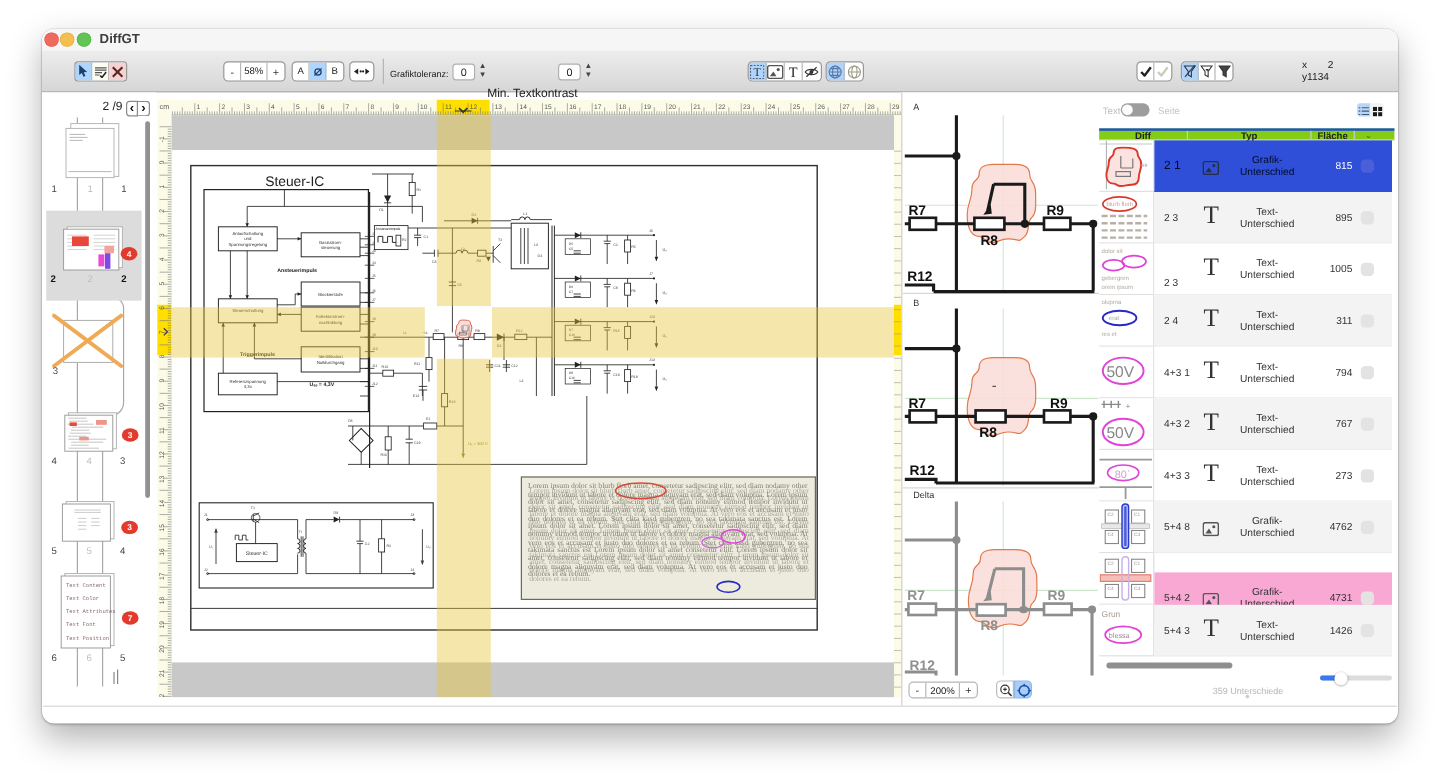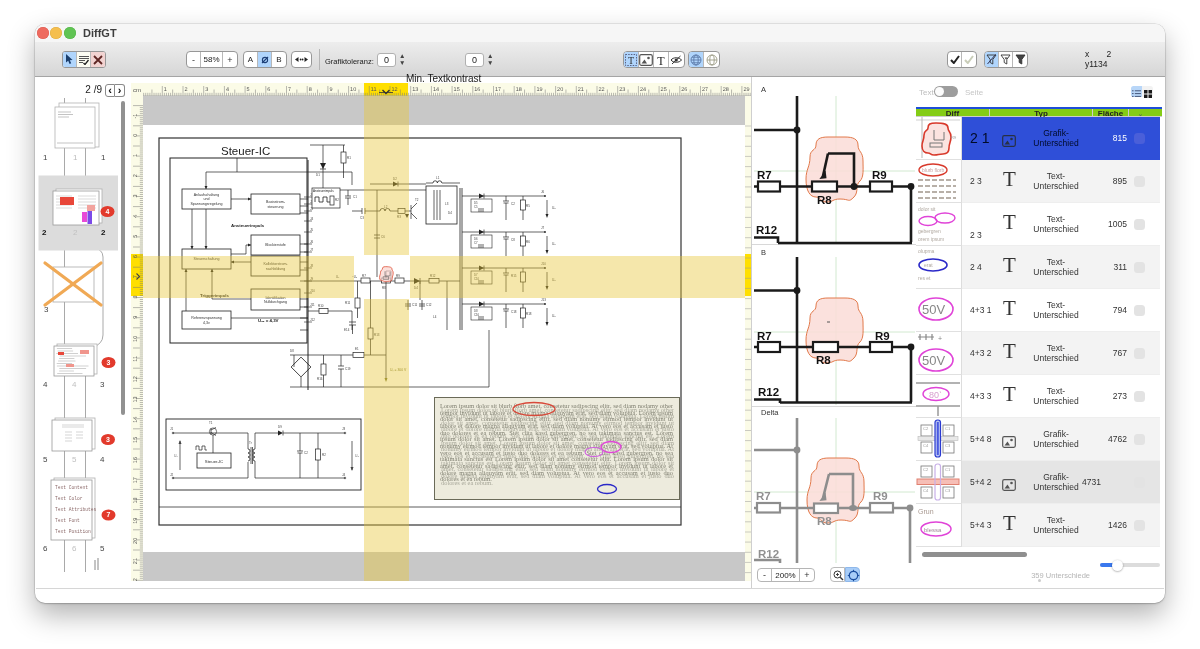--- a/index.html
+++ b/index.html
@@ -1474,21 +1474,21 @@
 <div style="position:absolute;left:916px;top:117px;width:249px;height:43px">
     <div style="position:absolute;left:0;top:0;width:46px;height:43px;background:#fff;border-bottom:1px solid #e0e0e0;border-right:1px solid #ddd;overflow:hidden"><svg width="44" height="41" viewBox="0 0 44 41">
         <line x1="6" y1="0" x2="6" y2="41" stroke="#999" stroke-width="0.7"></line>
         <line x1="0" y1="3" x2="44" y2="3" stroke="#bbb" stroke-width="0.7"></line>
         <path d="M20 6 c-6 0 -8 1 -8 5 c0 3 -4 2 -4 7 c0 6 -2 6 -2 11 c0 5 3 7 6 7 c3 0 2 2 6 2 c5 0 4 -1 9 -1 c4 0 6 -2 6 -6 c0 -5 2 -6 2 -11 c0 -6 -3 -5 -3 -9 c0 -4 -4 -5 -12 -5 Z" fill="#fbe3e0" stroke="#d8392b" stroke-width="1.6"></path>
         <path d="M18 13 L18 23 M18 23 L28 23 M28 15 L28 23" stroke="#777" stroke-width="1" fill="none"></path>
         <rect x="14" y="26" width="12" height="4" fill="none" stroke="#777" stroke-width="1"></rect>
         <text x="35" y="22" font-size="4" fill="#999">R9</text>
       </svg></div>
     <div style="position:absolute;left:46px;top:0;width:198px;height:43px;background:#2f4fd8;border-bottom:1px solid #2f4fd8">
-      <div style="position:absolute;left:8px;top:0;height:43px;line-height:43px;font-size:14px;color:#000b28">2 1</div>
+      <div style="position:absolute;left:8px;top:0;height:43px;line-height:43px;font-size:10px;color:#000b28">2 1</div>
       <div style="position:absolute;left:40px;top:16px"><svg width="14" height="12" viewBox="0 0 14 12">
           <rect x="0.7" y="0.7" width="12.6" height="10.6" rx="1.5" fill="none" stroke="#273043" stroke-width="1.2"></rect>
           <circle cx="9.5" cy="4" r="1.3" fill="#273043"></circle>
           <path d="M2.5 9.5 L5.5 5.5 L8 9.5 Z" fill="#273043"></path>
         </svg></div>
       <div style="position:absolute;left:56px;top:12px;width:76px;text-align:center;font-size:8.5px;line-height:9.5px;color:#000b28">Grafik-<br>Unterschied</div>
       <div style="position:absolute;left:120px;top:0;width:45px;height:43px;line-height:43px;text-align:right;font-size:8.5px;color:#fff">815</div>
       <div style="position:absolute;left:172px;top:16px;width:11px;height:11px;border-radius:3.5px;background:#4a5fd9"></div>
     </div>
   </div>
@@ -1624,29 +1624,29 @@
         </g>
         <g font-size="4" fill="#999">
           <text x="7" y="10">C2</text>
           <text x="29" y="10">C1</text>
           <text x="7" y="31">C4</text>
           <text x="29" y="31">C3</text>
         </g>
         <rect x="1" y="18" width="42" height="5.5" fill="#f6beb6" stroke="#e08070" stroke-width="1"></rect>
         <rect x="19" y="3" width="5.5" height="36" rx="2.5" fill="none" stroke="#c8b0e8" stroke-width="1.2"></rect>
       </svg></div>
-    <div style="position:absolute;left:46px;top:0;width:198px;height:43px;background:#e5e5e5;border-bottom:1px solid #eee">
+    <div style="position:absolute;left:46px;top:16px;width:198px;height:43px;background:#f9a8d4;border-bottom:1px solid #eee">
       <div style="position:absolute;left:8px;top:0;height:43px;line-height:43px;font-size:8.5px;color:#333">5+4 2</div>
       <div style="position:absolute;left:40px;top:16px"><svg width="14" height="12" viewBox="0 0 14 12">
           <rect x="0.7" y="0.7" width="12.6" height="10.6" rx="1.5" fill="none" stroke="#555" stroke-width="1.2"></rect>
           <circle cx="9.5" cy="4" r="1.3" fill="#555"></circle>
           <path d="M2.5 9.5 L5.5 5.5 L8 9.5 Z" fill="#555"></path>
         </svg></div>
       <div style="position:absolute;left:56px;top:12px;width:76px;text-align:center;font-size:8.5px;line-height:9.5px;color:#333">Grafik-<br>Unterschied</div>
-      <div style="position:absolute;left:120px;top:0;width:45px;height:43px;line-height:43px;text-align:left;font-size:8.5px;color:#333">4731</div>
+      <div style="position:absolute;left:120px;top:0;width:45px;height:43px;line-height:43px;text-align:right;font-size:8.5px;color:#333">4731</div>
       <div style="position:absolute;left:172px;top:16px;width:11px;height:11px;border-radius:3.5px;background:#e3e3e3"></div>
     </div>
   </div>
 <div style="position:absolute;left:916px;top:504px;width:249px;height:43px">
     <div style="position:absolute;left:0;top:0;width:46px;height:43px;background:#fff;border-bottom:1px solid #e0e0e0;border-right:1px solid #ddd;overflow:hidden"><svg width="44" height="41" viewBox="0 0 44 41">
         <text x="2" y="10" font-size="7" fill="#a89890">Grun</text>
         <ellipse cx="20" cy="25" rx="15" ry="7" fill="none" stroke="#e043d8" stroke-width="1.5"></ellipse>
         <text x="8" y="28" font-size="6" fill="#a08898">blessa</text>
       </svg></div>
     <div style="position:absolute;left:46px;top:0;width:198px;height:43px;background:#f3f3f3;border-bottom:1px solid #eee">
@@ -1654,14 +1654,14 @@
       <div style="position:absolute;left:41px;top:7px;font-family:'Liberation Serif',serif;font-size:21px;color:#333">T</div>
       <div style="position:absolute;left:56px;top:12px;width:76px;text-align:center;font-size:8.5px;line-height:9.5px;color:#333">Text-<br>Unterschied</div>
       <div style="position:absolute;left:120px;top:0;width:45px;height:43px;line-height:43px;text-align:right;font-size:8.5px;color:#333">1426</div>
       <div style="position:absolute;left:172px;top:16px;width:11px;height:11px;border-radius:3.5px;background:#e3e3e3"></div>
     </div>
   </div>
 <div class="abs" style="left:922px;top:552px;width:105px;height:5px;background:#8f8f8f;border-radius:2.5px"></div>
 <div class="abs" style="left:1100px;top:563px;width:60px;height:4px;background:#dcdcdc;border-radius:2px"></div>
 <div class="abs" style="left:1100px;top:563px;width:18px;height:4px;background:#3a78ee;border-radius:2px"></div>
 <div class="abs" style="left:1112px;top:559.5px;width:11px;height:11px;border-radius:50%;background:#fff;box-shadow:0 0.5px 2px rgba(0,0,0,.4)"></div>
-<div class="abs" style="left:990px;top:571px;width:100px;text-align:right;font-size:7.5px;color:#b5b5b5">359 Unterschiede</div>
+<div class="abs" style="left:990px;top:571px;width:100px;text-align:center;font-size:7.5px;color:#b5b5b5">359 Unterschiede</div>
 <div class="abs" style="left:1038px;top:579px;width:3px;height:3px;border-radius:50%;background:#ccc"></div>
 <div class="abs" style="left:36px;top:588px;width:1128px;height:1px;background:#d6d6d6"></div>
 </body></html>

